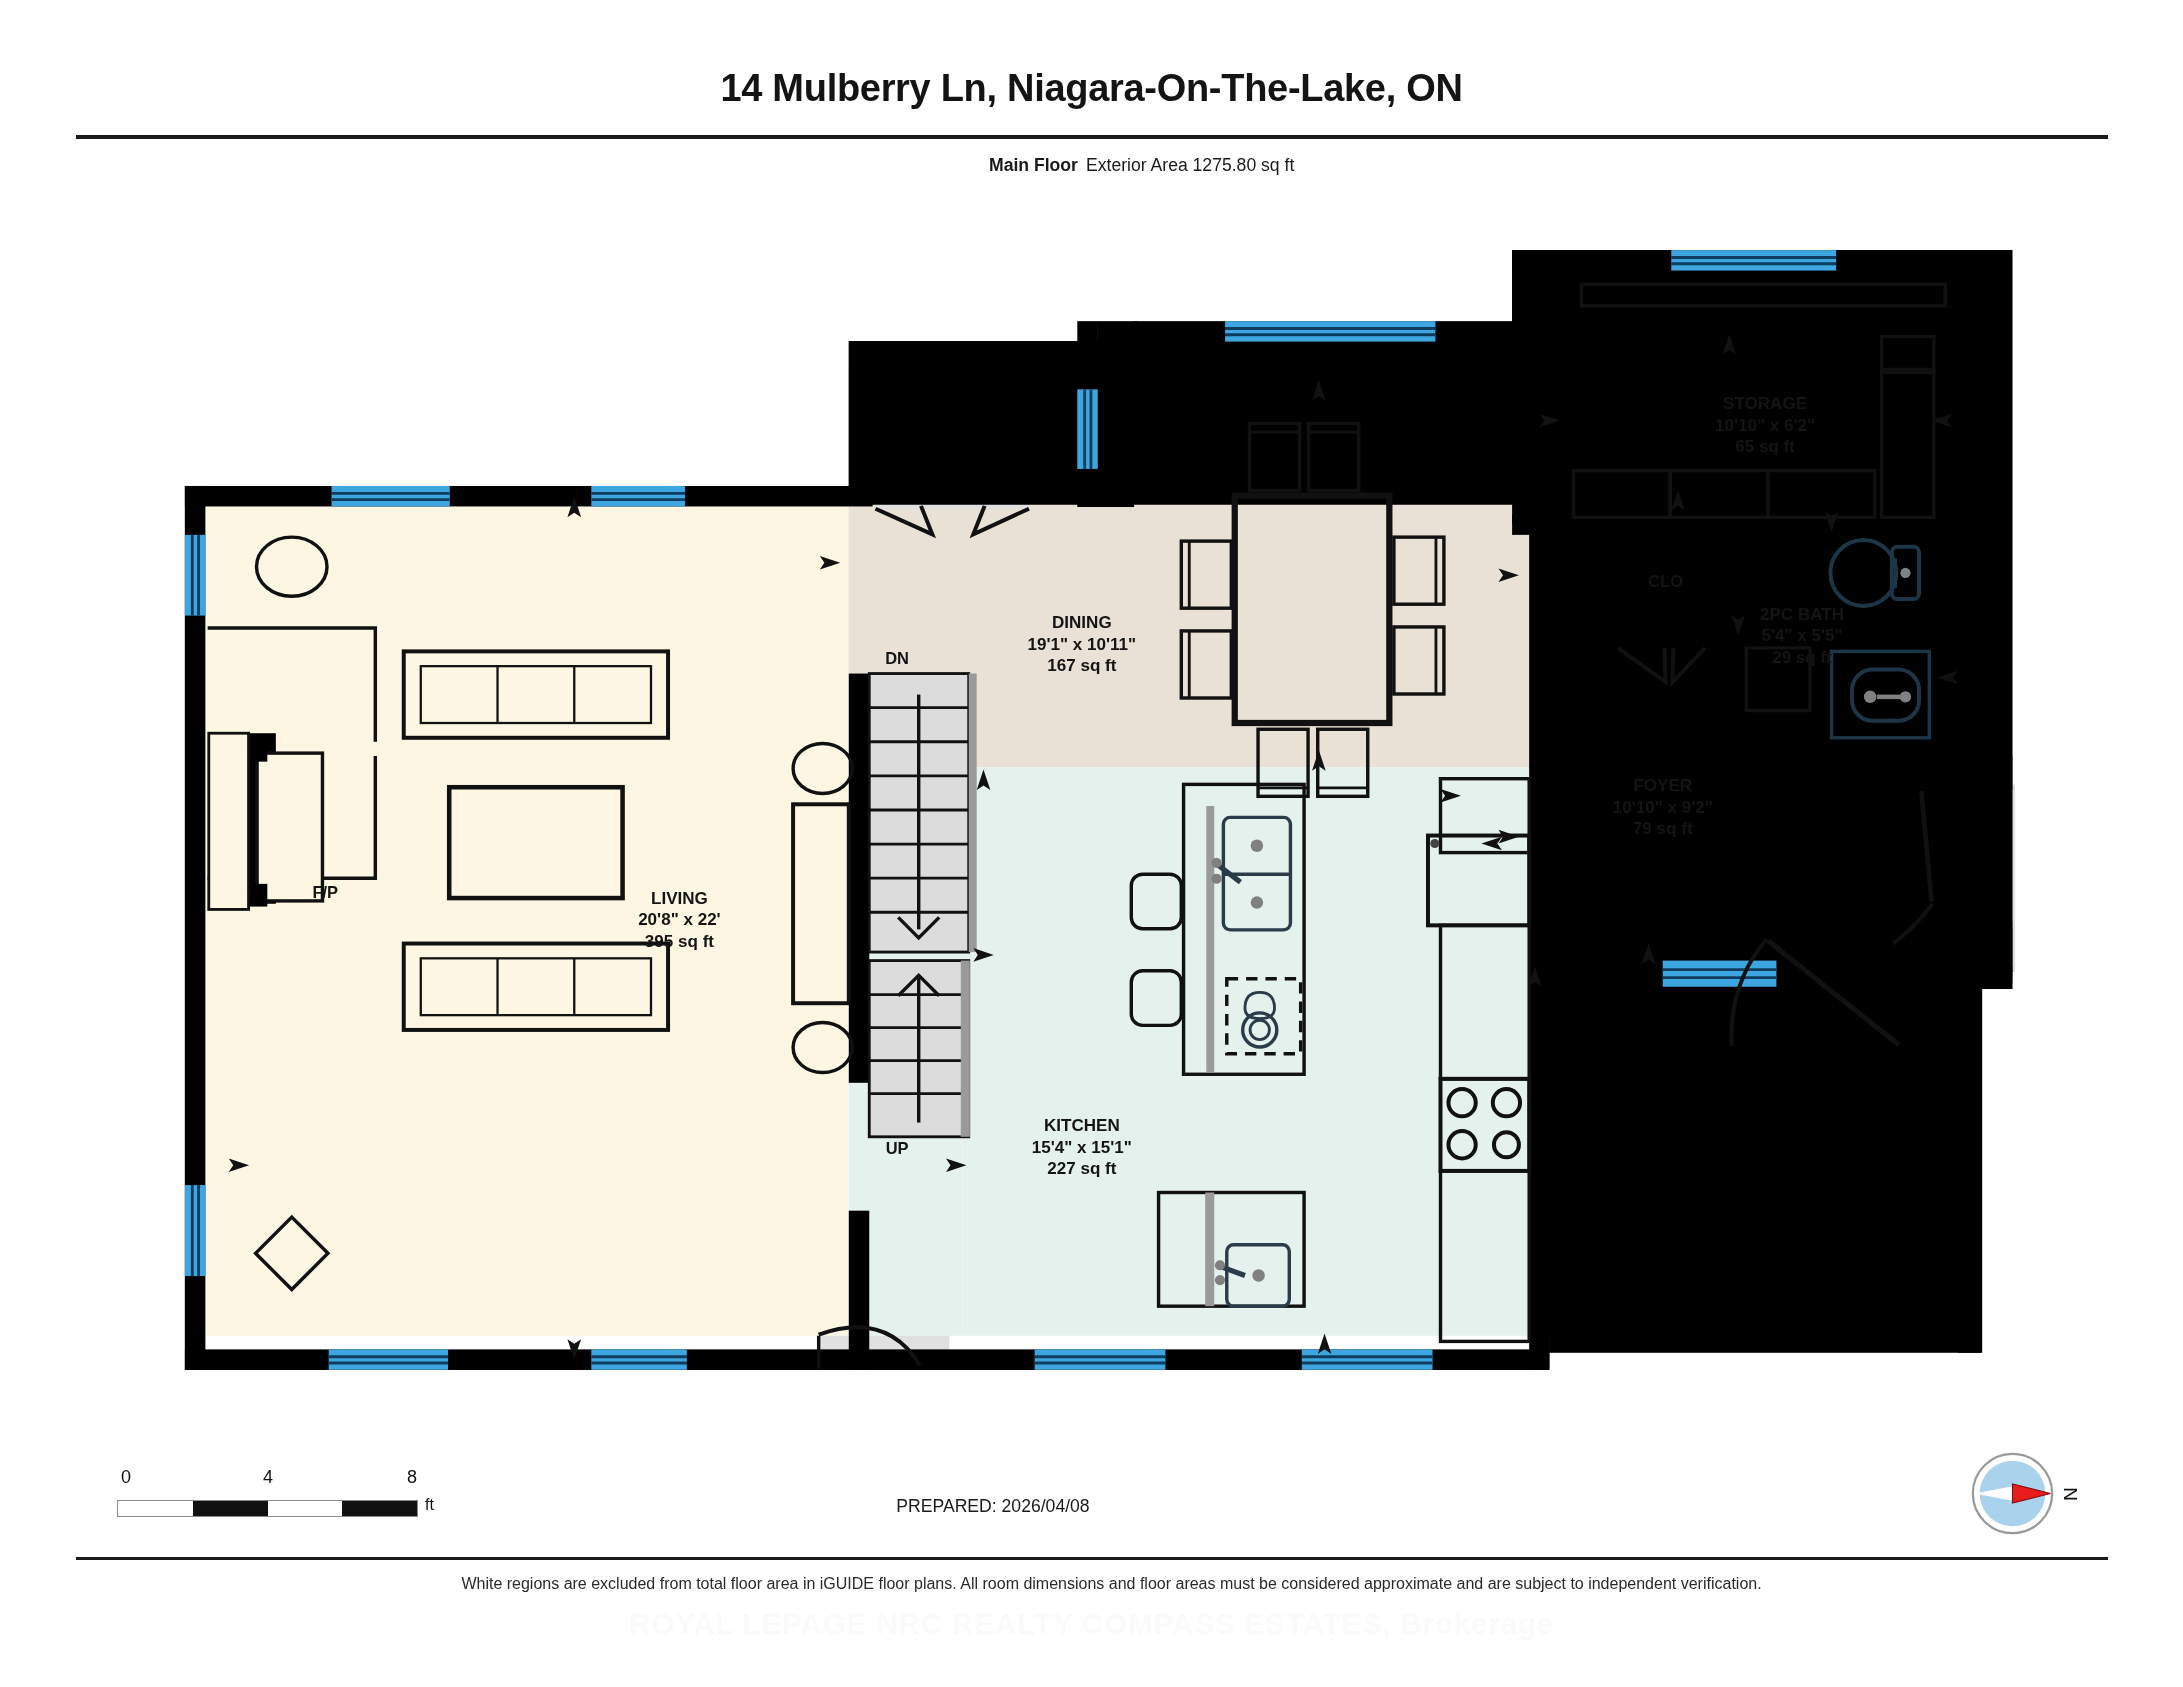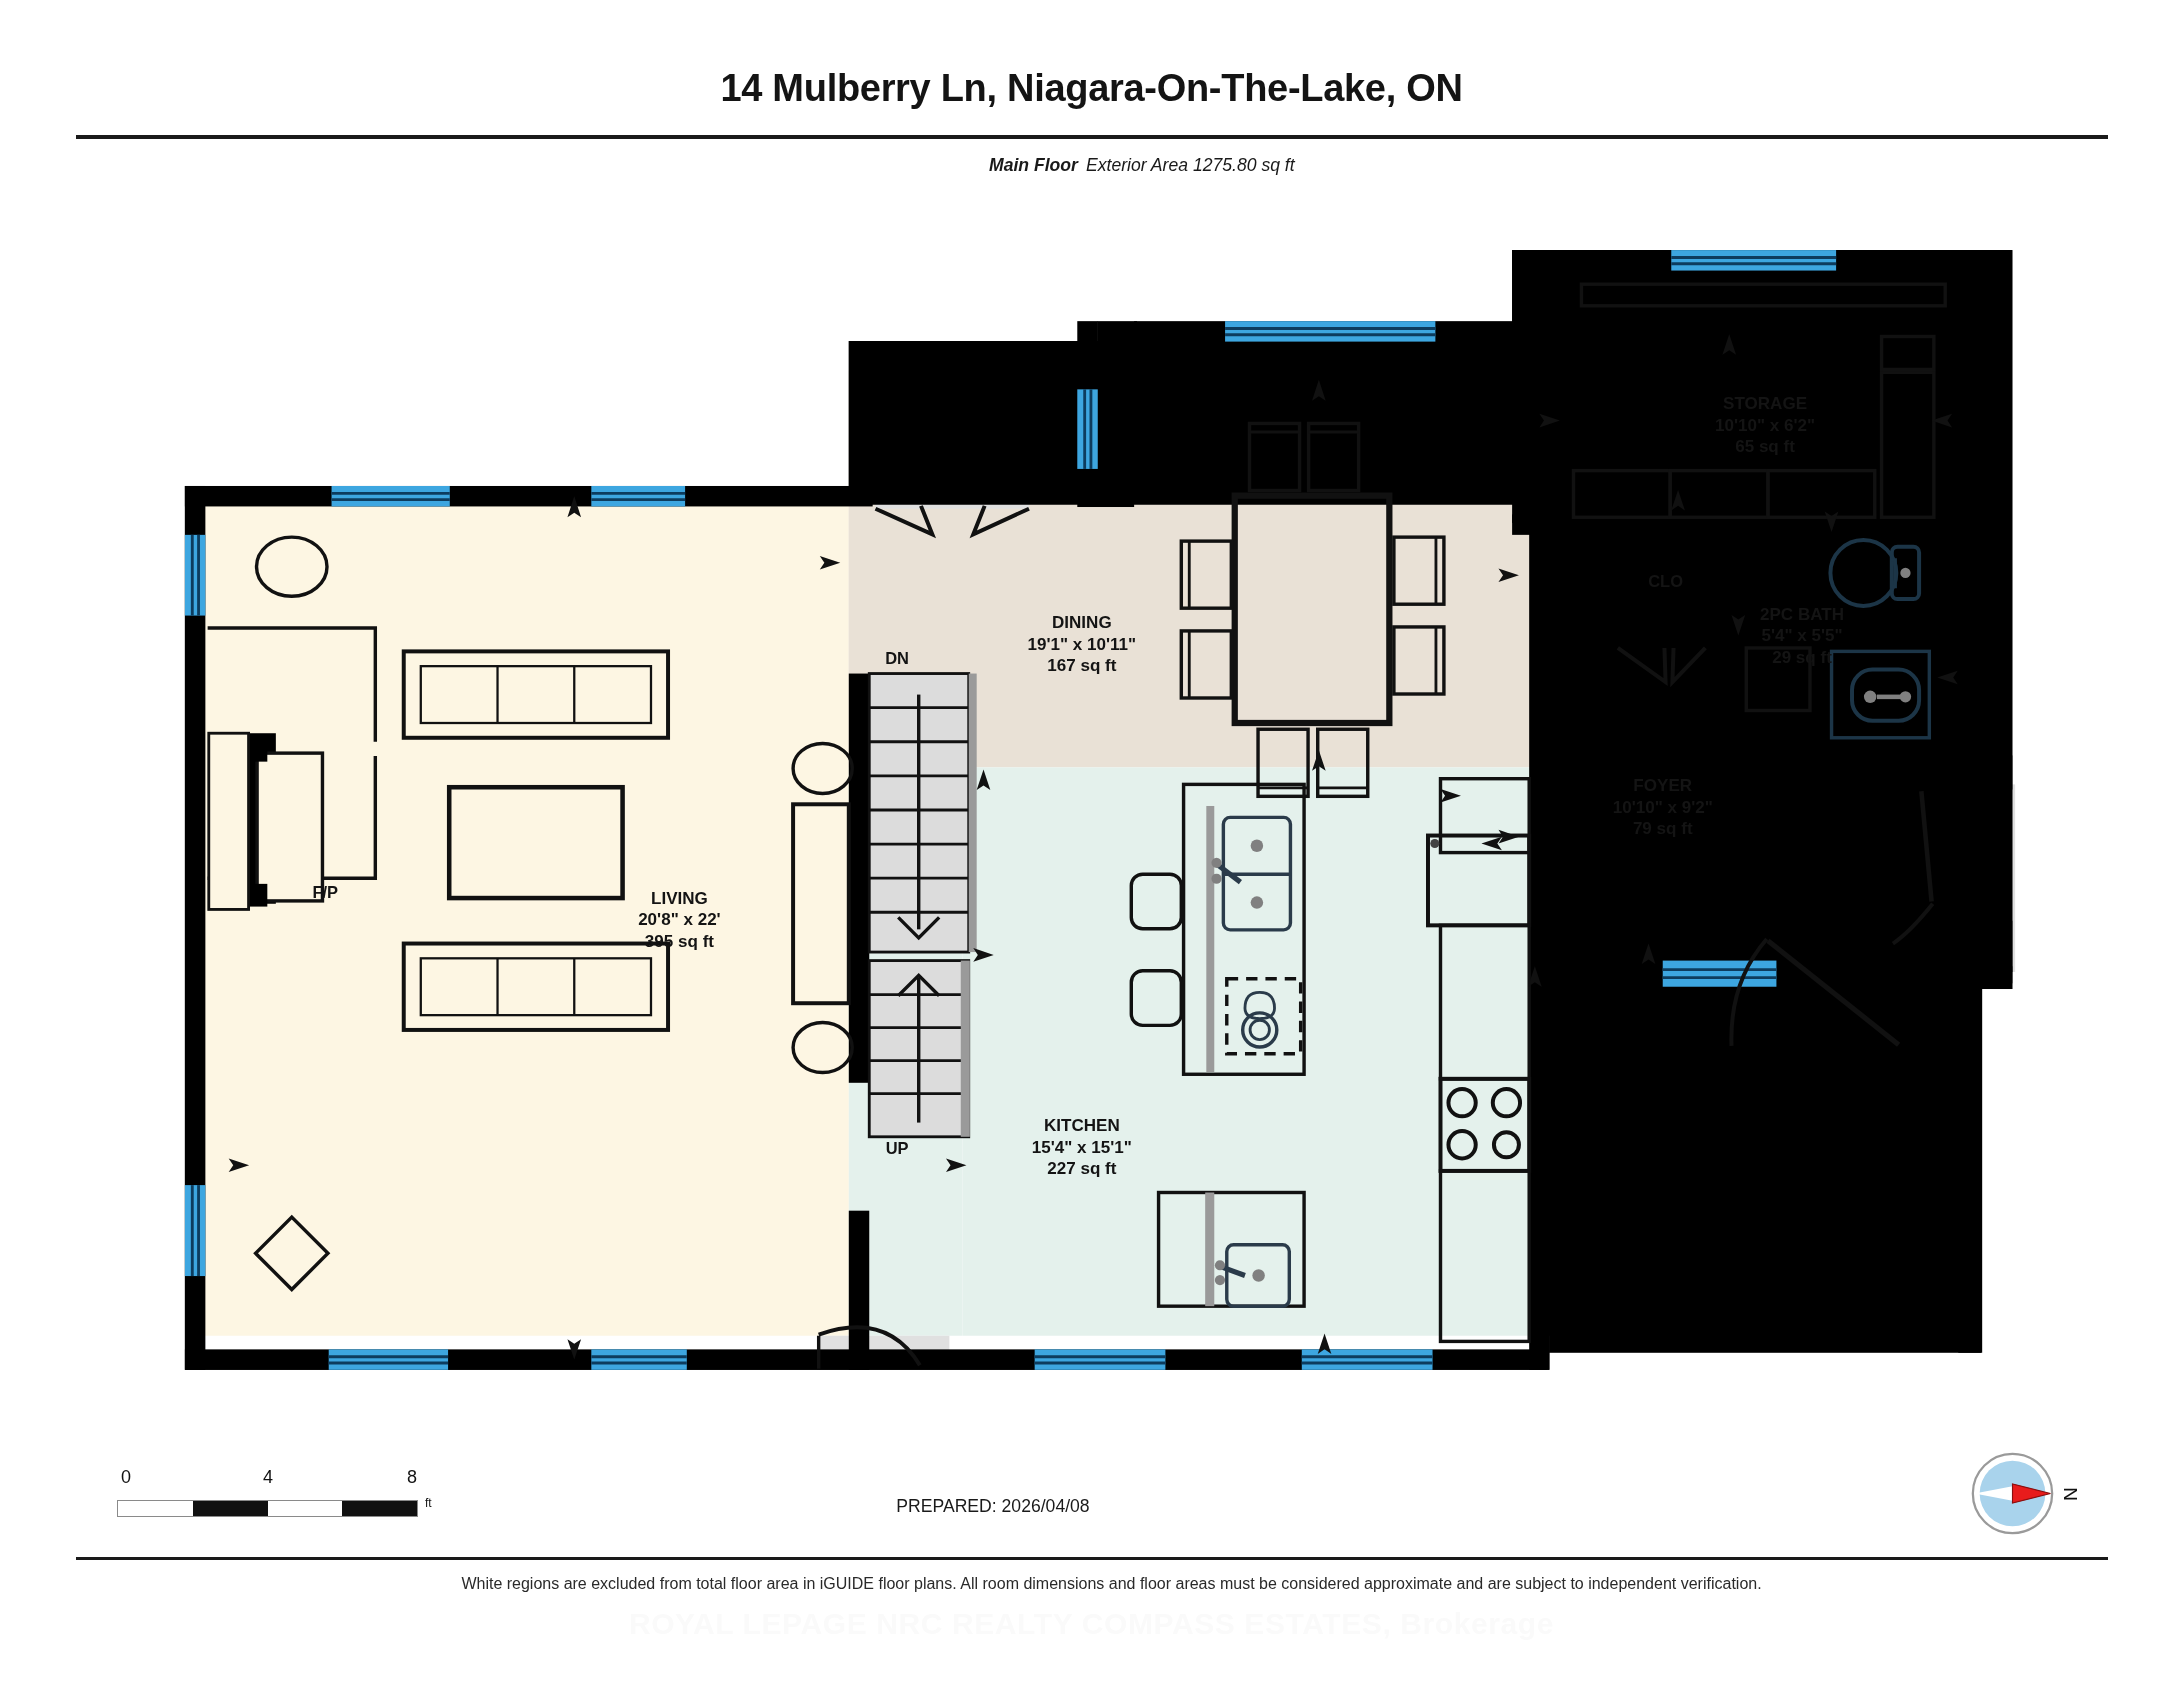--- a/index.html
+++ b/index.html
@@ -13,36 +13,36 @@
     color: #141414; letter-spacing: -0.3px;
   }
   #title-rule {
     position: absolute; left: 76px; top: 135px; width: 2032px; height: 4px;
     background: #1a1a1a;
   }
   #floor-info {
     position: absolute; left: 989px; top: 154px; width: 682px;
     font-size: 17.6px; color: #1a1a1a; line-height: 1.26;
   }
-  #floor-info .fi-row { display: flex; font-style: italic; }
+  #floor-info .fi-row { display: flex; }
   #floor-info .fi-label { font-weight: bold; width: 97px; }
   #floor-info .fi-val { }
   #floor-info .fi-row.indent .fi-label { visibility: hidden; }
 
   
   #scalebar { position: absolute; left: 117px; top: 1500px; width: 301px; height: 17px;
               border: 1.1px solid #8a8a8a; display: flex; }
   #scalebar .seg { flex: 1 1 0; }
   #scalebar .seg.dark { background: #111; }
   #scalebar .seg.light { background: #fff; }
   .scale-tick { position: absolute; font-size: 18px; color: #111; }
   #scale-0 { left: 121px; top: 1467px; }
   #scale-4 { left: 263px; top: 1467px; }
   #scale-8 { left: 407px; top: 1467px; }
-  #scale-unit { position: absolute; left: 425px; top: 1496px; font-size: 12px; color: #111; }
+  #scale-unit { position: absolute; left: 425px; top: 1496px; font-size: 16px; color: #111; }
 
   #prepared { position: absolute; left: 0; top: 1496px; width: 1986px;
               text-align: center; font-size: 17.6px; color: #1a1a1a; }
 
   #compass { position: absolute; left: 1970px; top: 1451px; width: 85px; height: 85px; }
   #compass-n { position: absolute; left: 2063px; top: 1483px; font-size: 19px; color: #111;
                transform: rotate(90deg); transform-origin: center; }
 
   #footer-rule { position: absolute; left: 76px; top: 1557px; width: 2032px; height: 3.4px;
                  background: #1a1a1a; }

